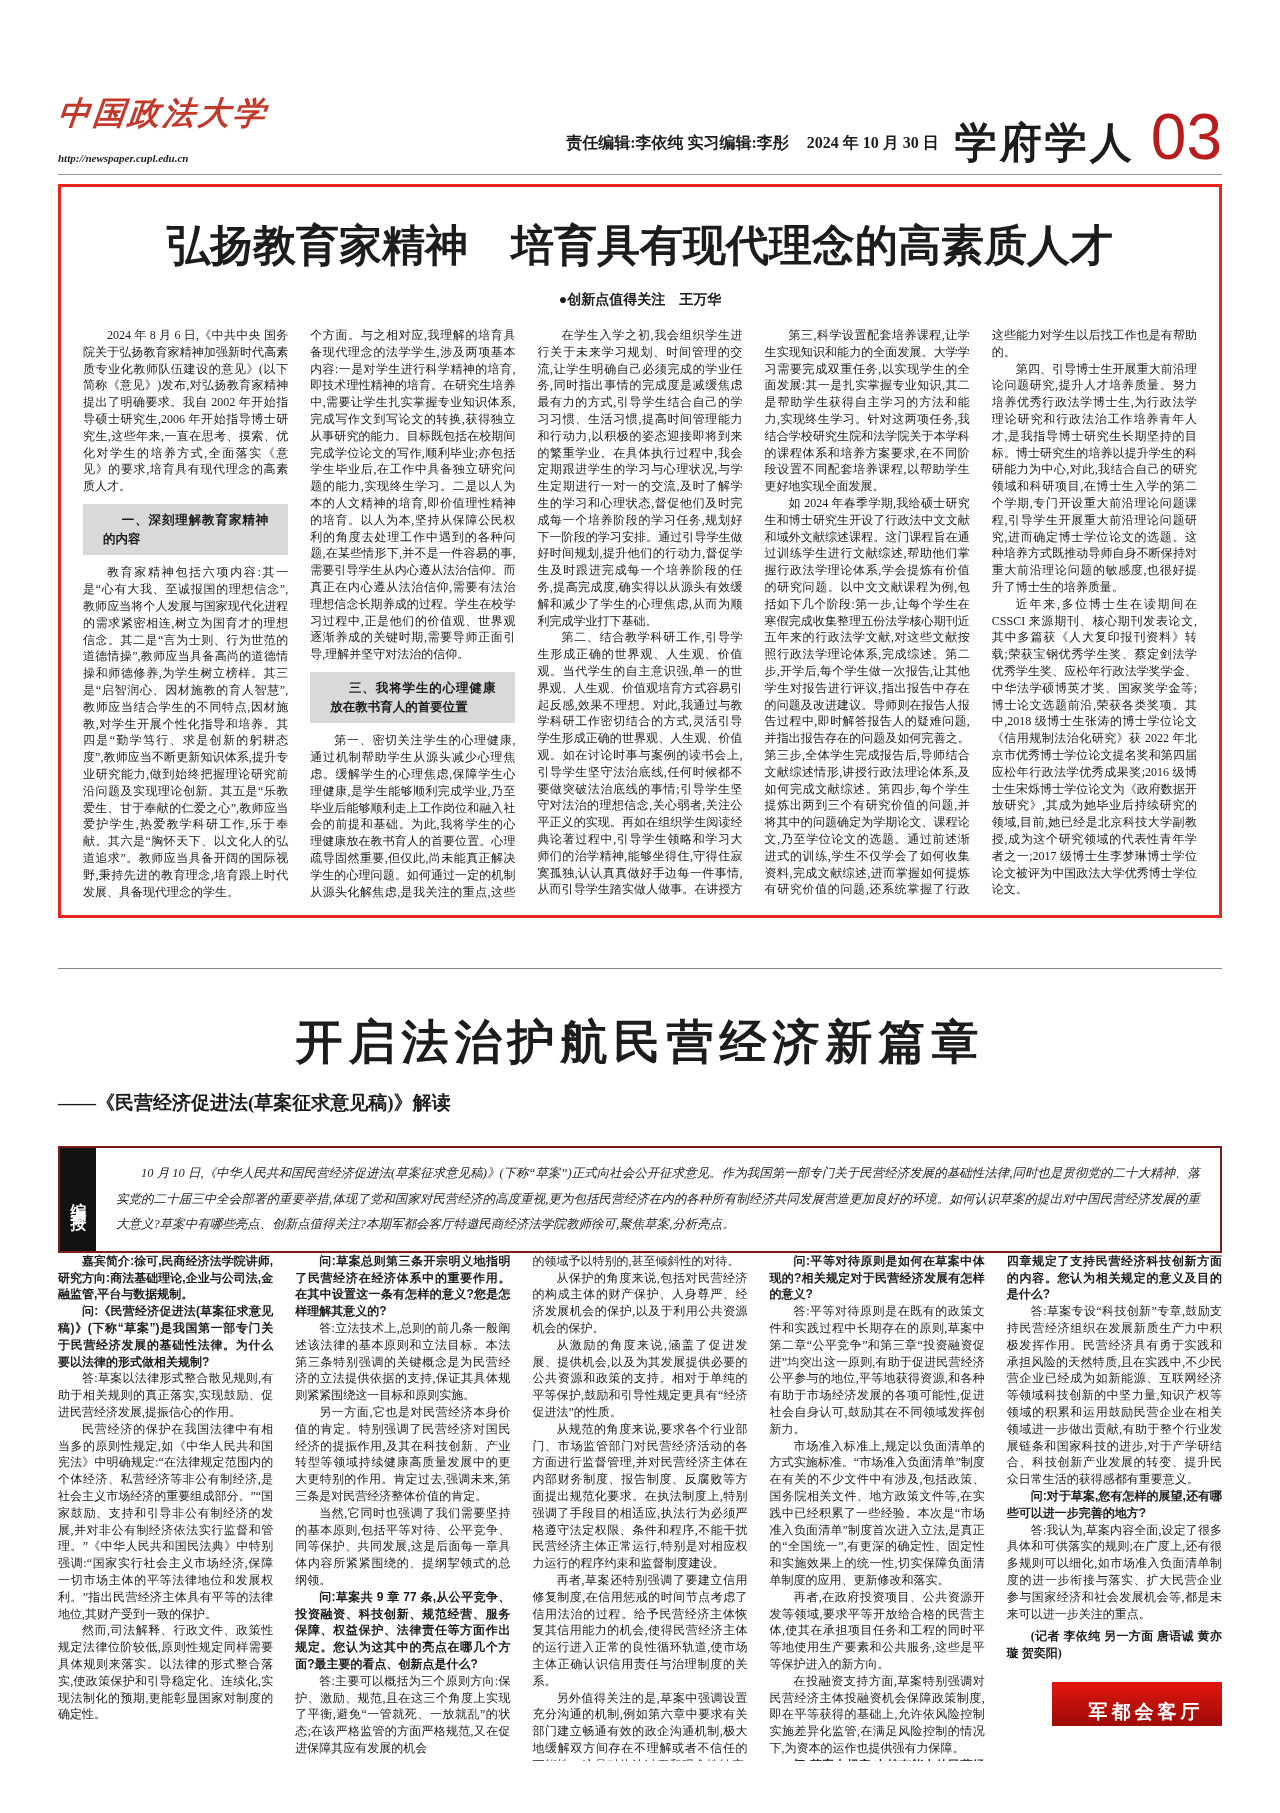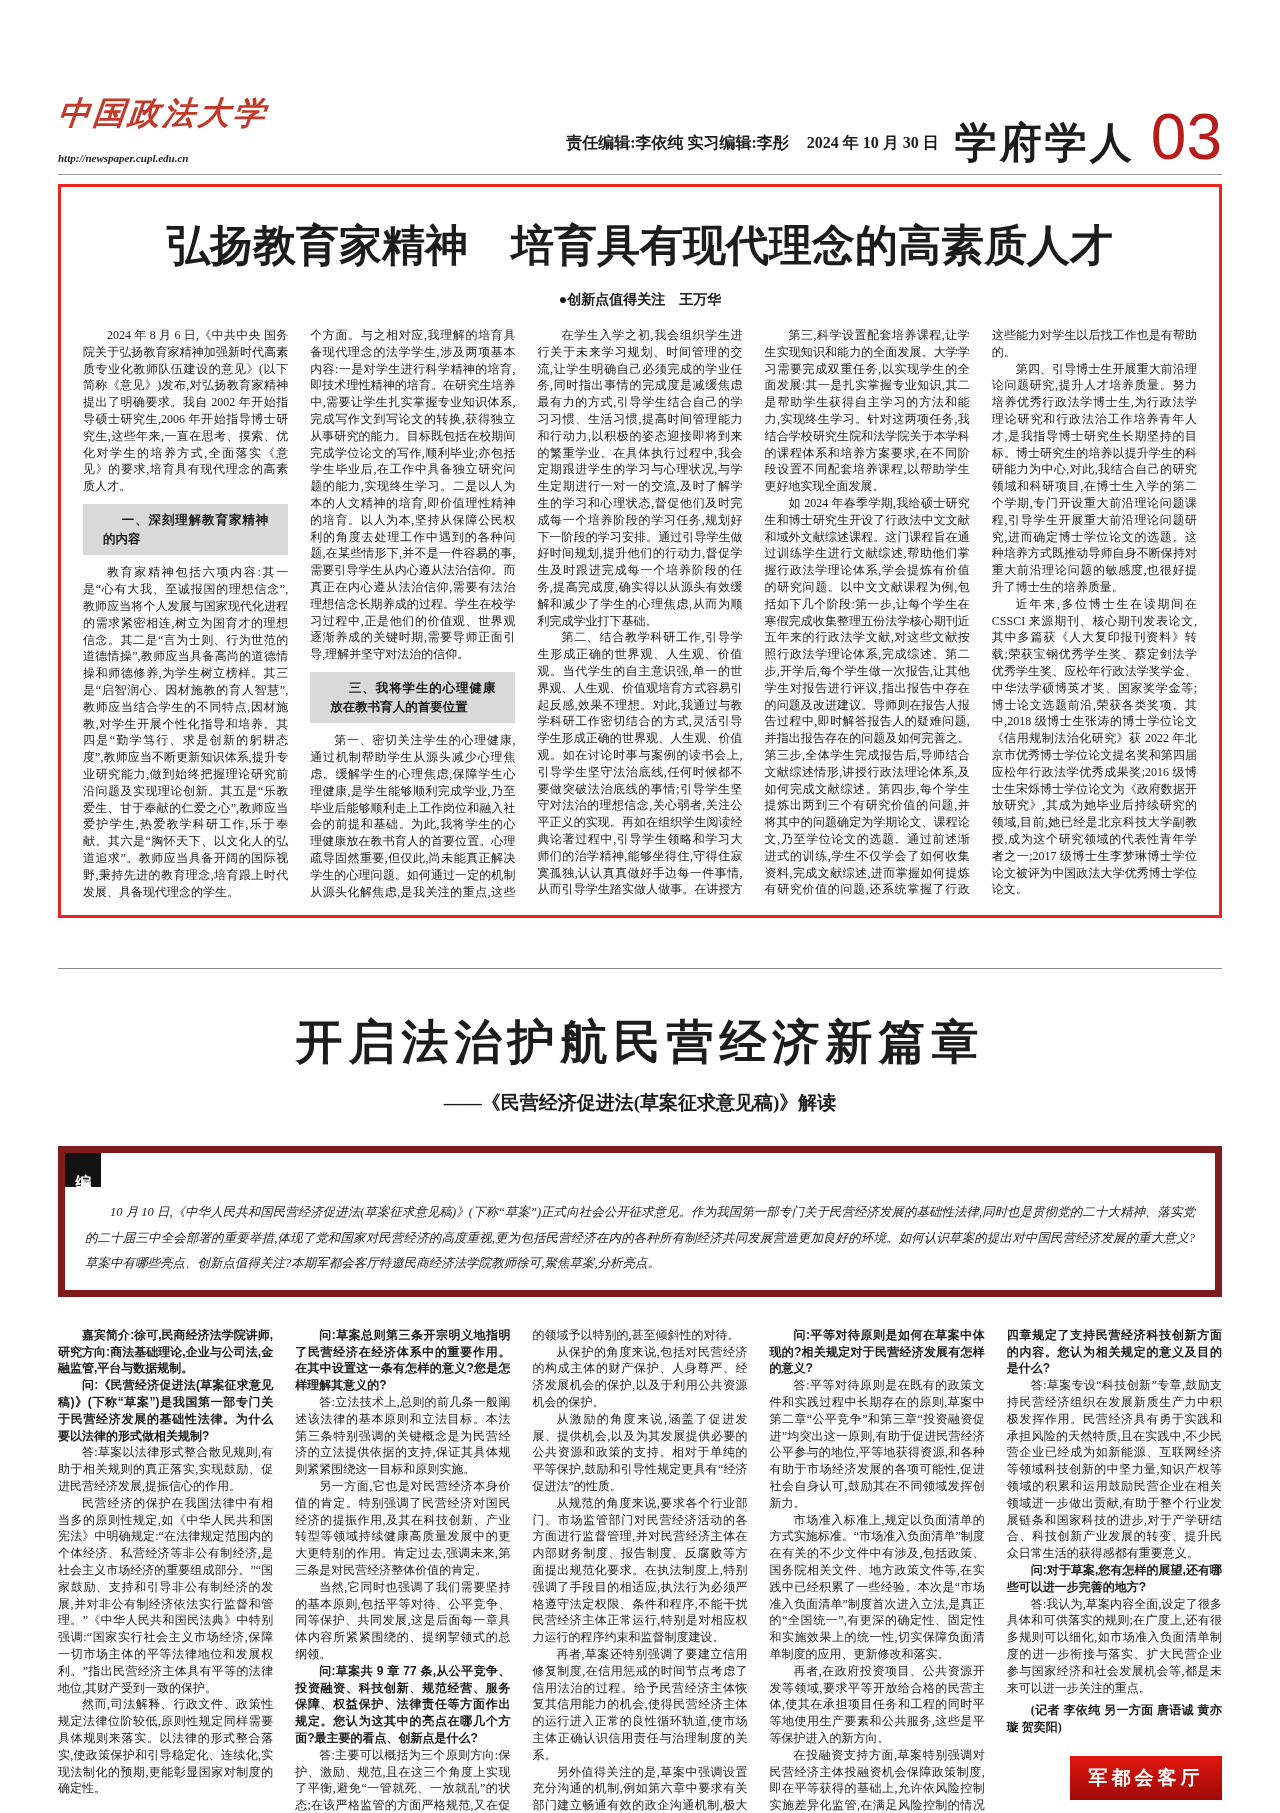--- a/index.html
+++ b/index.html
@@ -30,31 +30,31 @@
   .col{flex:1;min-width:0;font-size:12px;line-height:1.4;text-align:justify;}
   .para{margin:0;}
   .para.p,.para.q,.para.lead{text-indent:2em;}
   .para.cont,.para.qcont{text-indent:0;}
   .para.q,.para.qcont,.para.lead{font-family:"Liberation Sans","DejaVu Sans",sans-serif;font-weight:bold;}
   .para.h{background:#d9d9d9;font-family:"Liberation Sans","DejaVu Sans",sans-serif;font-weight:bold;
           font-size:12.5px;line-height:1.5;padding:7px 20px;margin:9px 0;text-indent:1.5em;}
   
   .divider{border-top:1px solid #8a8a8a;margin:50px 0 0;}
   .a2-title{text-align:center;font-weight:bold;font-size:47px;letter-spacing:6px;margin:42px 0 16px;}
-  .a2-subtitle{text-align:center;font-weight:bold;font-size:19px;margin:8px 0 30px;}
-  .note-box{border:7px solid #7f1d1d;display:flex;margin-bottom:30px;flex-direction:column;}
+  .a2-subtitle{font-weight:bold;font-size:19px;margin:8px 0 30px;}
+  .note-box{border:2px solid #7f1d1d;display:flex;}
   .note-label{background:#121212;color:#fff;width:36px;display:flex;align-items:center;justify-content:center;
               font-family:"Liberation Sans",sans-serif;font-weight:bold;font-size:16px;
               writing-mode:vertical-lr;text-orientation:upright;letter-spacing:6px;padding:8px 0;}
   .note-text{flex:1;padding:13px 20px;font-size:12.5px;line-height:2.05;text-align:justify;
              font-style:italic;text-indent:2em;}
   .credit{font-weight:bold;text-indent:2em;margin-top:6px;font-size:12px;}
   .salon{margin:20px 0 0 auto;width:152px;height:44px;
          background:linear-gradient(180deg,#e2160f,#9e0a06);
-         display:flex;align-items:center;justify-content:center;}
+         display:flex;align-items:flex-end;justify-content:center;padding-left:18px;}
   .salon span{color:#fff;font-family:"Liberation Sans",sans-serif;font-weight:bold;
               font-size:19px;letter-spacing:4px;}
 </style>
 </head>
 <body>
 
 <div class="page">
 
   <div class="head">
     <div class="masthead">

